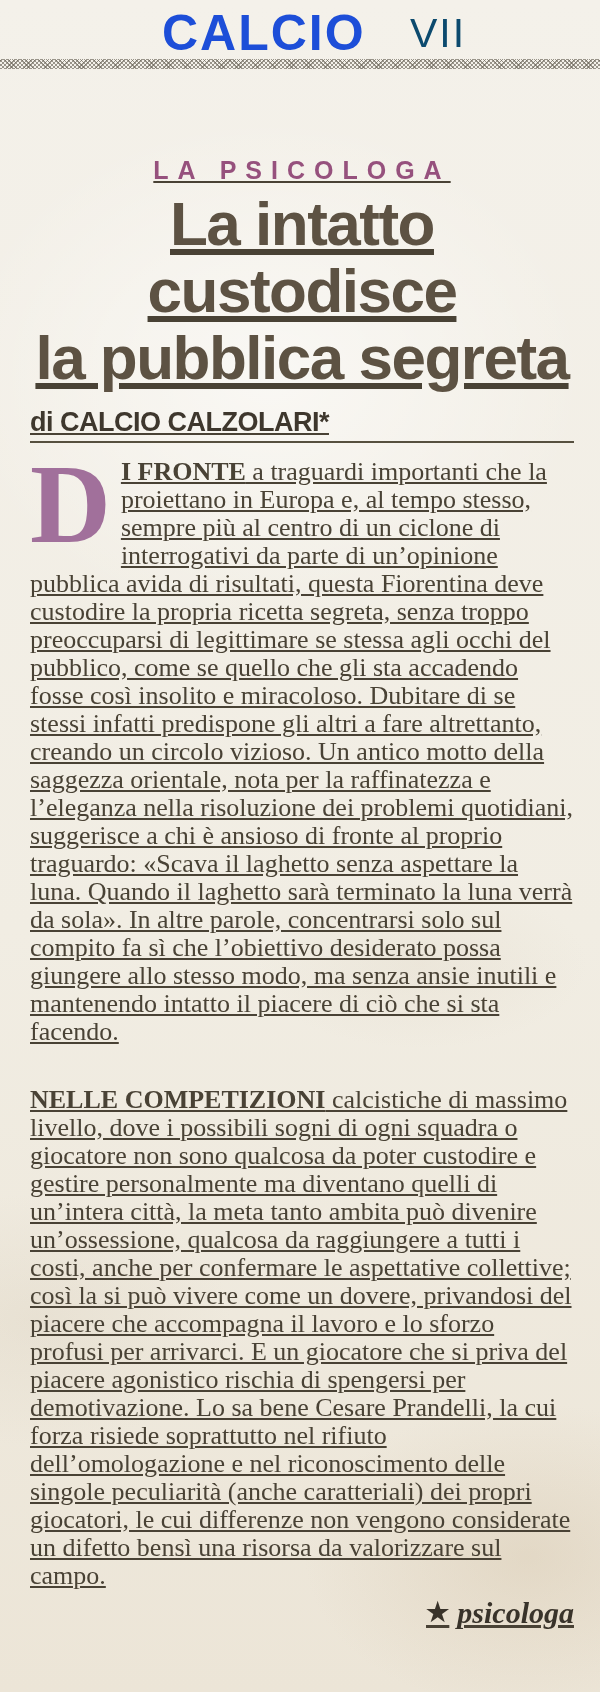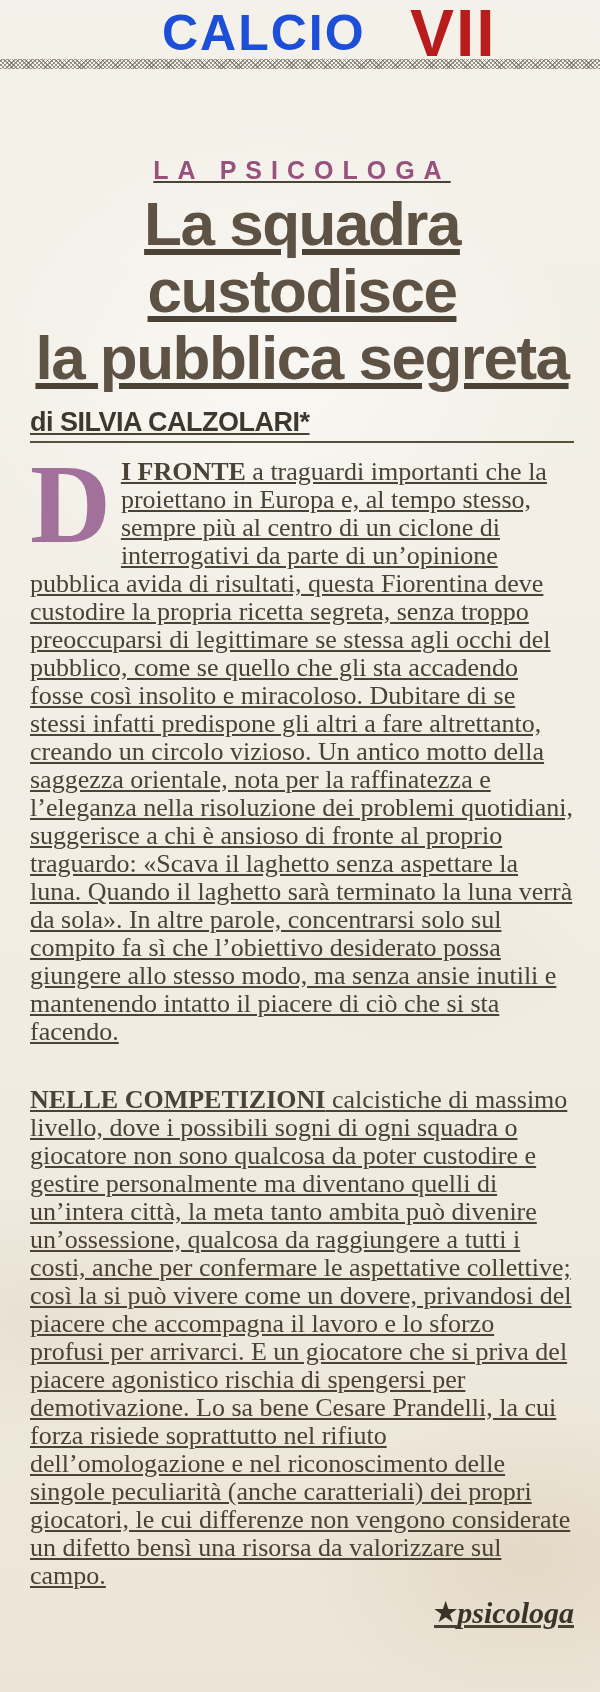--- a/index.html
+++ b/index.html
@@ -17,22 +17,22 @@
     -webkit-font-smoothing:antialiased;
   }
   .masthead{position:relative;height:70px;}
   .section-title{
     position:absolute;left:162px;top:8px;
     font-family:"Liberation Sans", sans-serif;font-weight:bold;
     font-size:50px;line-height:50px;letter-spacing:2px;color:#1d4ed8;
   }
   .page-number{
     position:absolute;left:410px;top:8px;
-    font-family:"Liberation Sans", sans-serif;font-weight:bold;
-    font-size:66px;line-height:50px;letter-spacing:2px;color:#b91c1c;
+    font-family:"Liberation Sans", sans-serif;font-weight:normal;
+    font-size:41px;line-height:50px;letter-spacing:2px;color:#0c4a6e;
   }
   .masthead-divider{
     position:absolute;left:0;top:59px;width:600px;height:10px;
     background-image:
       repeating-linear-gradient(45deg, rgba(104,98,86,.65) 0 1px, transparent 1px 3px),
       repeating-linear-gradient(-45deg, rgba(104,98,86,.65) 0 1px, transparent 1px 3px);
   }
   .article{padding:0 26px 0 30px;text-decoration:underline;}
   .kicker{
     margin-top:86px;text-align:center;
@@ -62,41 +62,41 @@
     font-family:"Liberation Serif", serif;font-weight:bold;
     font-size:112px;line-height:84px;
     padding:4px 10px 0 0;
     color:#a1709b;
   }
   .author-footnote{
     margin-top:6px;text-align:right;
     font-size:30px;line-height:34px;font-weight:bold;color:#39332a;
   }
   .author-footnote .star{font-style:normal;font-size:26px;vertical-align:2px;}
-  .author-footnote .fn-text{font-style:italic;}
+  .author-footnote .fn-text{font-style:italic;margin-left:8px;}
 </style>
 </head>
 <body>
 
 <header class="masthead">
   <div class="section-title">CALCIO</div>
   <div class="page-number">VII</div>
   <div class="masthead-divider"></div>
 </header>
 
 <article class="article">
   <div class="kicker">LA PSICOLOGA</div>
 
   <h1 class="headline">
-    <span class="hl-line">La squadra</span>
+    <span class="hl-line">La intatto</span>
     <span class="hl-line">custodisce</span>
     <span class="hl-line">la pubblica segreta</span>
   </h1>
 
-  <div class="byline">di SILVIA CALZOLARI*</div>
+  <div class="byline">di CALCIO CALZOLARI*</div>
   <div class="byline-rule"></div>
 
   <p class="body-par par-1">
     <span class="dropcap">D</span><span class="lead">I FRONTE</span><span> a traguardi importanti che la proiettano in Europa e, al tempo stesso, sempre più al centro di un ciclone di interrogativi da parte di un’opinione pubblica avida di risultati, questa Fiorentina deve custodire la propria ricetta segreta, senza troppo preoccuparsi di legittimare se stessa agli occhi del pubblico, come se quello che gli sta accadendo fosse così insolito e miracoloso. Dubitare di se stessi infatti predispone gli altri a fare altrettanto, creando un circolo vizioso. Un antico motto della saggezza orientale, nota per la raffinatezza e l’eleganza nella risoluzione dei problemi quotidiani, suggerisce a chi è ansioso di fronte al proprio traguardo: «Scava il laghetto senza aspettare la luna. Quando il laghetto sarà terminato la luna verrà da sola». In altre parole, concentrarsi solo sul compito fa sì che l’obiettivo desiderato possa giungere allo stesso modo, ma senza ansie inutili e mantenendo intatto il piacere di ciò che si sta facendo.</span>
   </p>
 
   <p class="body-par par-2">
     <span class="lead">NELLE COMPETIZIONI</span><span> calcistiche di massimo livello, dove i possibili sogni di ogni squadra o giocatore non sono qualcosa da poter custodire e gestire personalmente ma diventano quelli di un’intera città, la meta tanto ambita può divenire un’ossessione, qualcosa da raggiungere a tutti i costi, anche per confermare le aspettative collettive; così la si può vivere come un dovere, privandosi del piacere che accompagna il lavoro e lo sforzo profusi per arrivarci. E un giocatore che si priva del piacere agonistico rischia di spengersi per demotivazione. Lo sa bene Cesare Prandelli, la cui forza risiede soprattutto nel rifiuto dell’omologazione e nel riconoscimento delle singole peculiarità (anche caratteriali) dei propri giocatori, le cui differenze non vengono considerate un difetto bensì una risorsa da valorizzare sul campo.</span>
   </p>
 

